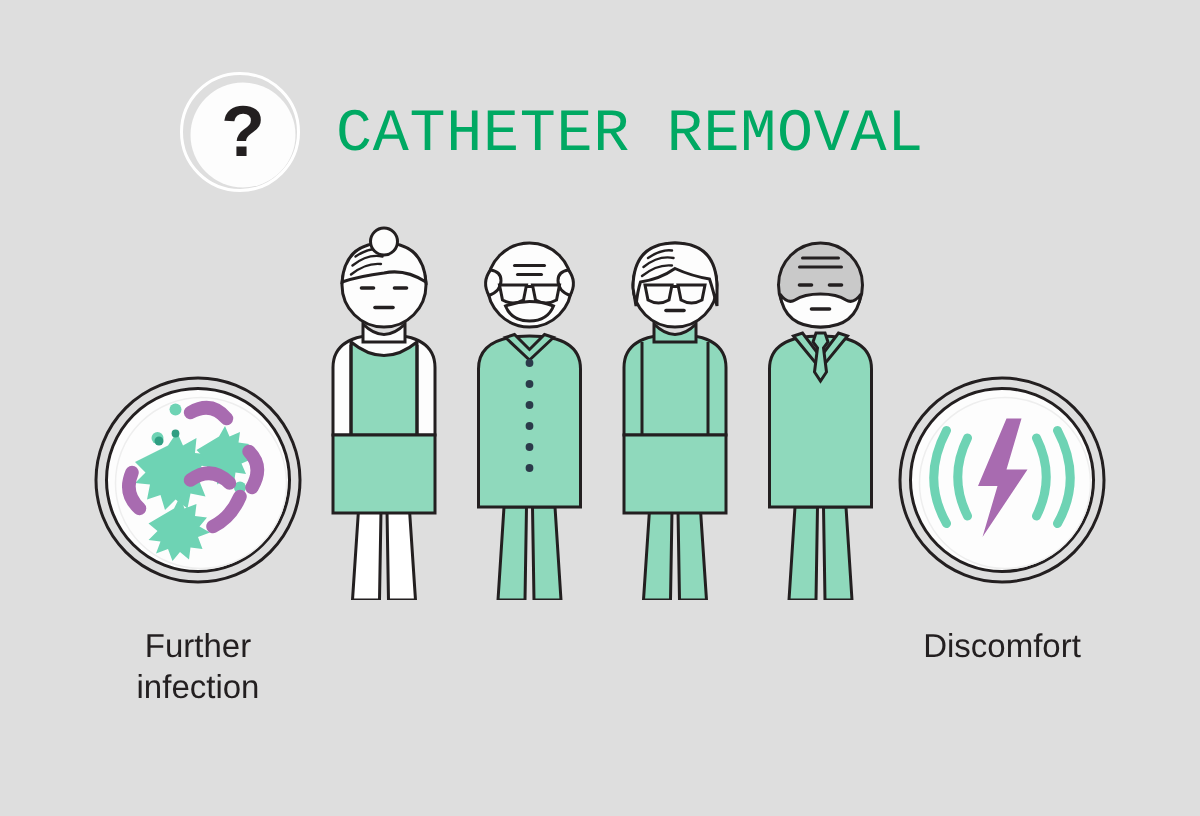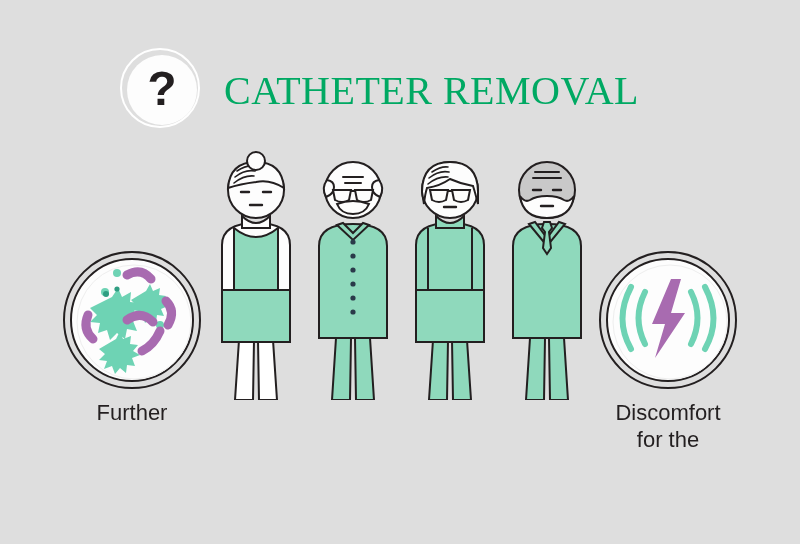--- a/index.html
+++ b/index.html
@@ -55,21 +55,21 @@
   }
   .q-mark {
     font-family: "Liberation Sans", sans-serif;
     font-size: 48px;
     font-weight: bold;
     color: #231f20;
     line-height: 1;
     margin-top: -2px;
   }
   .title {
-    font-family: Liberation Serif, serif;
+    font-family: Liberation Mono, monospace;
     font-size: 40px;
     letter-spacing: 0.5px;
     color: #00a963;
     white-space: nowrap;
   }
 
   
   .people {
     position: absolute;
     left: 208px;
@@ -91,21 +91,21 @@
   
   .side-block {
     position: absolute;
     width: 180px;
     text-align: center;
   }
   .side-block.left  { left: 42px;  top: 245px; }
   .side-block.right { left: 578px; top: 245px; text-align: center; }
 
   .side-caption {
-    margin-top: 4px;
+    margin-top: 22px;
     font-family: "Liberation Sans", sans-serif;
     font-size: 22px;
     line-height: 1.24;
     color: #231f20;
   }
   .side-caption .ln { display: block; }
 
   .icon-wrap {
     width: 150px;
     height: 150px;
@@ -155,41 +155,41 @@
           <path d="M70 30 q14 -8 24 4"></path>
           <path d="M31 70 q-6 14 5 24"></path>
           <path d="M70 75 q14 -10 26 2"></path>
           <path d="M109 56 q10 10 2 24"></path>
           <path d="M85 106 q12 -6 18 -20"></path>
         </g>
       </svg>
     </div>
     <div class="side-caption">
       <span class="ln">Further</span>
+      <span class="ln">infection</span>
     </div>
   </div>
 
   <div class="side-block right">
     <div class="icon-wrap">
       <svg viewBox="0 0 150 150" width="150" height="150" xmlns="http://www.w3.org/2000/svg">
         <circle cx="75" cy="75" r="68" fill="none" stroke="#231f20" stroke-width="2"></circle>
         <circle cx="75" cy="75" r="61" fill="#fdfdfd" stroke="#231f20" stroke-width="2"></circle>
         <circle cx="77" cy="77" r="57" fill="#fdfdfd" stroke="#eeeeee" stroke-width="1"></circle>
         <g stroke="#6ed3b4" stroke-width="6" stroke-linecap="round" fill="none">
           <path d="M52 47 q-13 26 0 52"></path>
           <path d="M38 42 q-17 32 0 62"></path>
           <path d="M98 47 q13 26 0 52"></path>
           <path d="M112 42 q17 32 0 62"></path>
         </g>
         <path d="M78 34 L59 79 L72 79 L62 113 L92 68 L78 68 L88 34 Z" fill="#a86bb0"></path>
       </svg>
     </div>
     <div class="side-caption">
       <span class="ln">Discomfort</span>
-      <span class="ln">for the</span>
     </div>
   </div>
 
   <div class="people">
 
     <div class="person p1">
       <svg viewBox="0 0 98 250" width="98" height="250" xmlns="http://www.w3.org/2000/svg">
 
         <path d="M31 190 L27 250 L45 250 L46 190 Z" fill="#ffffff" stroke="#231f20" stroke-width="2"></path>
         <path d="M50 190 L51 250 L69 250 L65 190 Z" fill="#ffffff" stroke="#231f20" stroke-width="2"></path>

